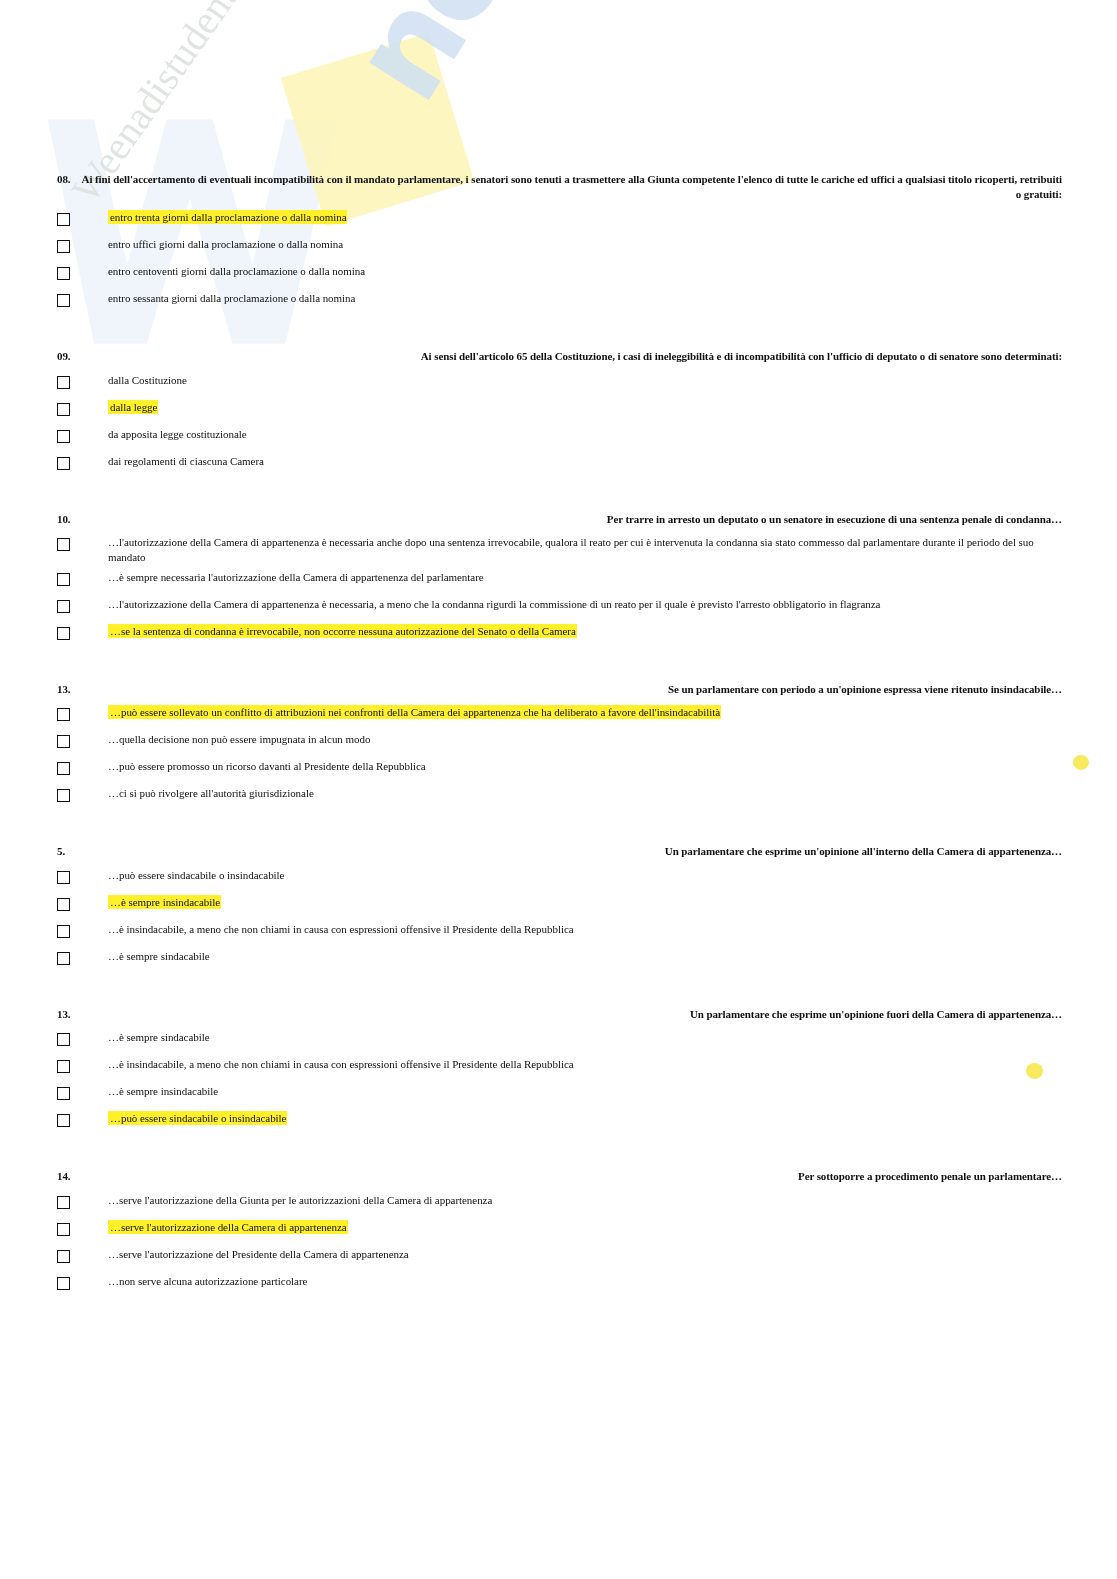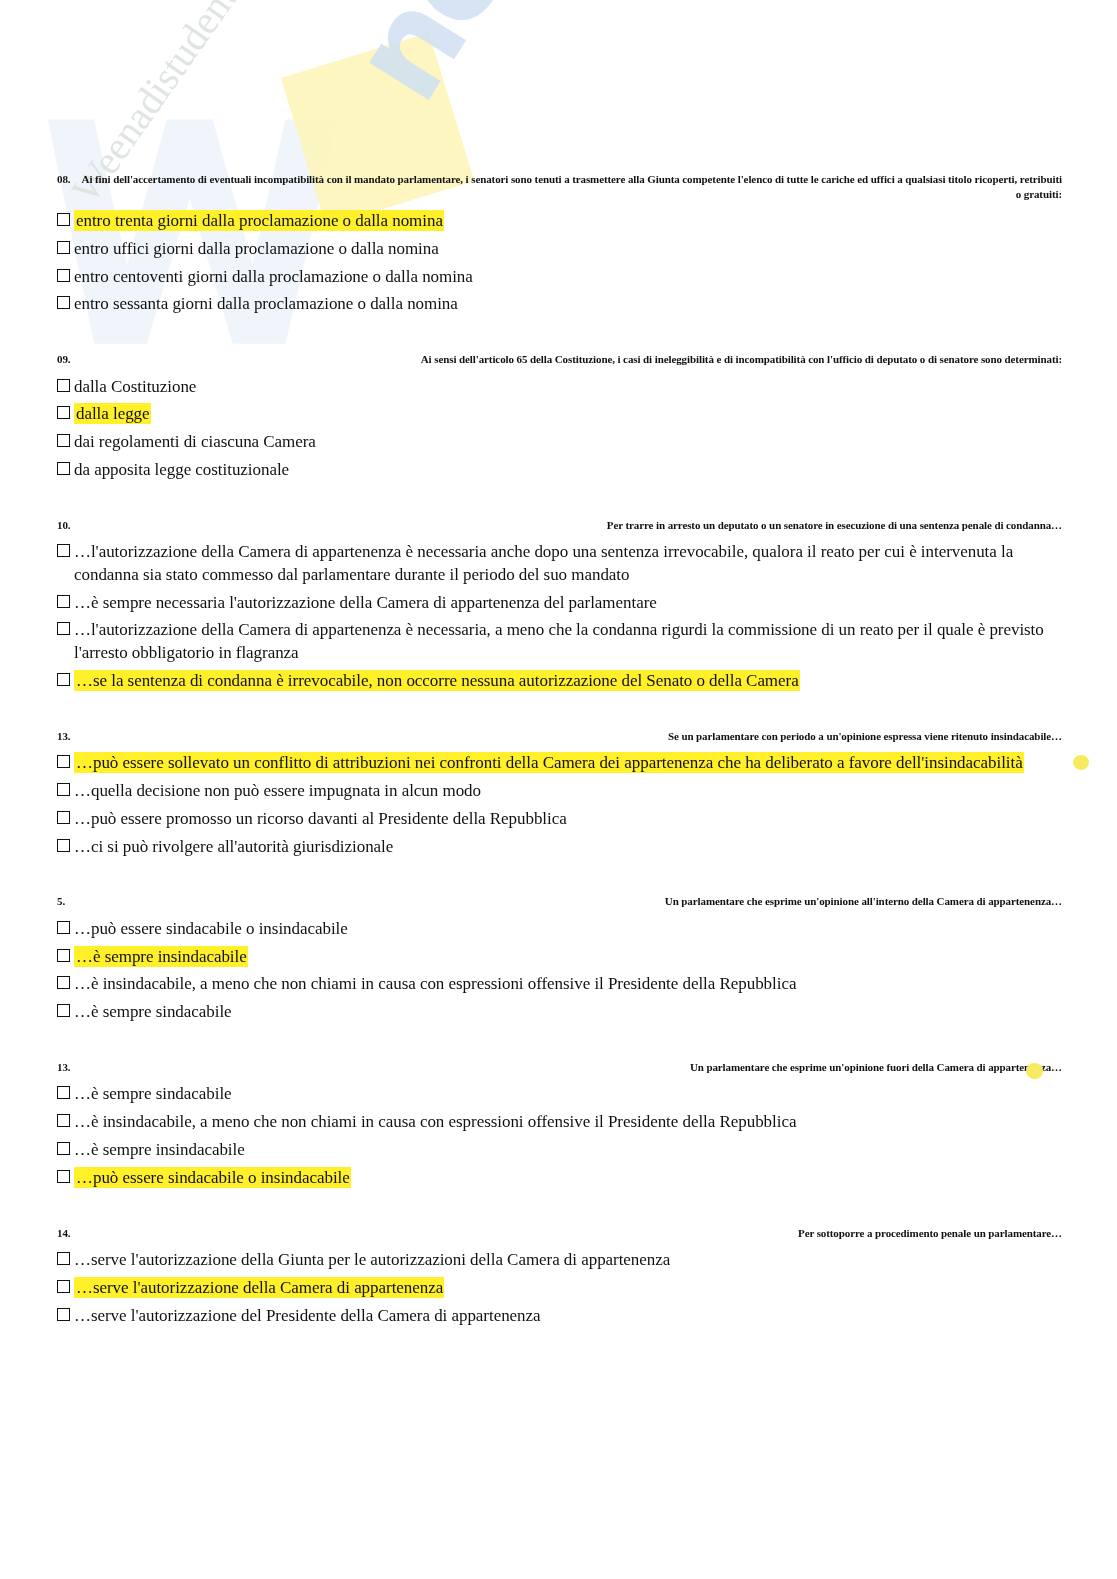--- a/index.html
+++ b/index.html
@@ -118,23 +118,24 @@
     width: 13px;
     height: 13px;
     border: 1.6px solid #111;
     background: #ffffff;
     margin-top: 3px;
     margin-right: 4px;
     box-sizing: border-box;
   }
   .opt-text {
     flex: 1 1 auto;
-    font-size: 17px;
+    font-size: 11px;
     line-height: 1.34;
     letter-spacing: -0.05px;
+    margin-left: 34px;
   }
   .opt-text.hl > span {
     background: #fff02a;
     box-decoration-break: clone;
     -webkit-box-decoration-break: clone;
     padding: 1px 1px 1px 2px;
   }
   .q-spacer { height: 24px; }
 </style>
 </head>
@@ -186,25 +187,25 @@
         <div class="option-row">
           <span class="checkbox"></span>
           <span class="opt-text"><span>dalla Costituzione</span></span>
         </div>
         <div class="option-row">
           <span class="checkbox"></span>
           <span class="opt-text hl"><span>dalla   legge</span></span>
         </div>
         <div class="option-row">
           <span class="checkbox"></span>
+          <span class="opt-text"><span>da apposita legge costituzionale</span></span>
+        </div>
+        <div class="option-row">
+          <span class="checkbox"></span>
           <span class="opt-text"><span>dai regolamenti di ciascuna Camera</span></span>
-        </div>
-        <div class="option-row">
-          <span class="checkbox"></span>
-          <span class="opt-text"><span>da apposita legge costituzionale</span></span>
         </div>
         <div class="q-spacer"></div>
       </div>
       <div class="question-block">
         <div class="q-head">
           <span class="q-num">10.</span>
           <span class="q-text">Per trarre in arresto un deputato o un senatore in esecuzione di una sentenza penale di condanna…</span>
         </div>
         <div class="option-row">
           <span class="checkbox"></span>
@@ -303,17 +304,21 @@
           <span class="opt-text"><span>…serve l'autorizzazione della Giunta per le autorizzazioni della Camera di appartenenza</span></span>
         </div>
         <div class="option-row">
           <span class="checkbox"></span>
           <span class="opt-text hl"><span>…serve l'autorizzazione della Camera di appartenenza</span></span>
         </div>
         <div class="option-row">
           <span class="checkbox"></span>
           <span class="opt-text"><span>…serve l'autorizzazione del Presidente della Camera di appartenenza</span></span>
         </div>
+        <div class="option-row">
+          <span class="checkbox"></span>
+          <span class="opt-text"><span>…non serve alcuna autorizzazione particolare</span></span>
+        </div>
         <div class="q-spacer"></div>
       </div>
     </div>
 
 </div>
 
 </body></html>

